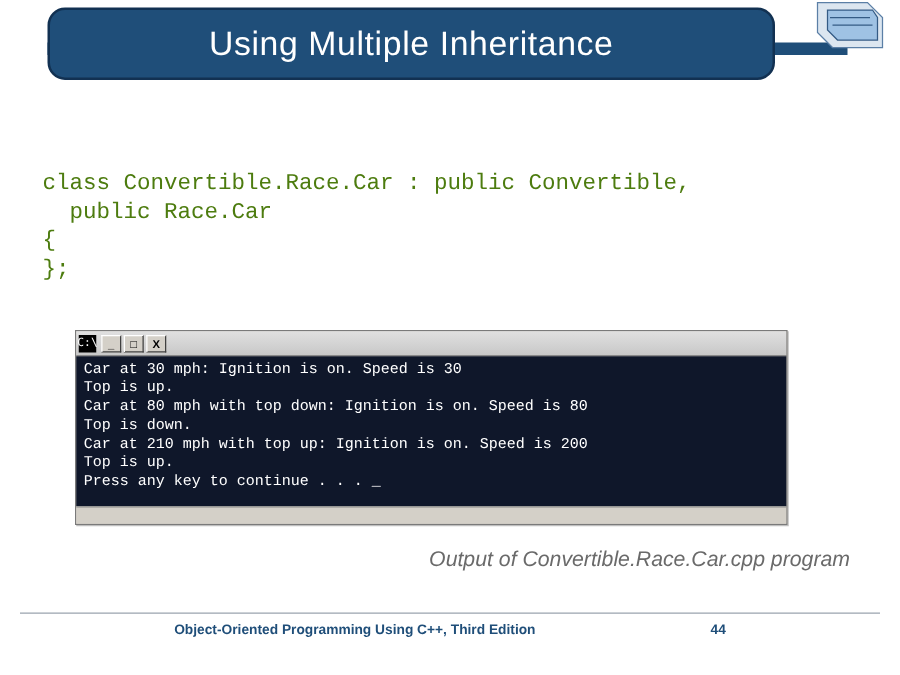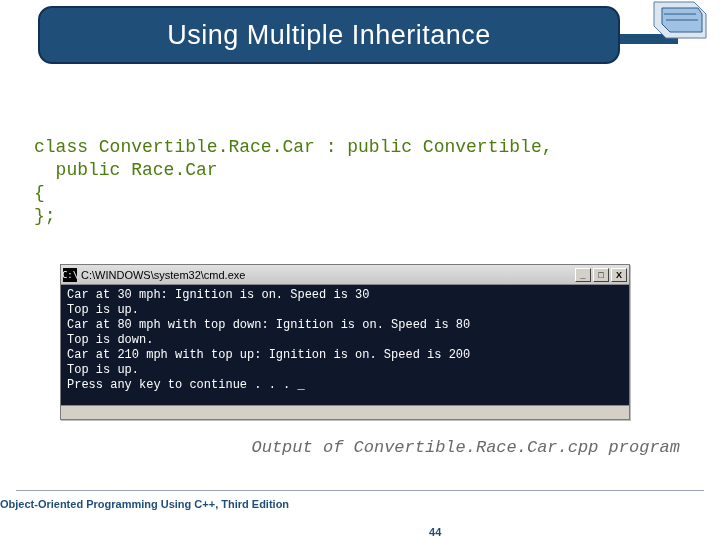--- a/index.html
+++ b/index.html
@@ -117,44 +117,44 @@
     border-top: 1px solid #888;
   }
   .caption {
     position: absolute;
     left: 0;
     top: 438px;
     width: 680px;
     text-align: right;
     color: #6a6a6a;
     font-size: 17px;
-    font-family: Liberation Mono, monospace;
+    font-family: Liberation Sans, sans-serif;
     font-style: italic;
   }
   .footer-line {
     position: absolute;
     left: 16px;
     right: 16px;
     top: 490px;
     border-top: 1px solid #9aa4ae;
   }
   .footer {
     position: absolute;
     left: 0;
     top: 498px;
     width: 720px;
     display: flex;
-    justify-content: flex-start;
+    justify-content: center;
     gap: 140px;
     font-size: 11px;
     font-weight: bold;
     color: #1f4e79;
     font-family: Verdana, Arial, sans-serif;
   }
-  .page-num { color: #1f4e79; margin-top: 28px; }
+  .page-num { color: #1f4e79; }
 </style>
 </head>
 <body>
 
 <div class="blue-bar"></div>
 
 <div class="header-banner">
   <h1>Using Multiple Inheritance</h1>
 </div>
 
@@ -166,21 +166,20 @@
 </svg>
 
 <div class="code-block"><span>class Convertible.Race.Car : public Convertible,</span>
 <span>  public Race.Car</span>
 <span>{</span>
 <span>};</span></div>
 
 <div class="cmd-window">
   <div class="cmd-titlebar">
     <span class="cmd-icon">C:\</span>
-    <span class="cmd-title">C:\WINDOWS\system32\cmd.exe</span>
     <div class="cmd-buttons">
       <div class="cmd-btn">_</div>
       <div class="cmd-btn">□</div>
       <div class="cmd-btn">X</div>
     </div>
   </div>
   <div class="cmd-body"><span>Car at 30 mph: Ignition is on. Speed is 30</span>
 <span>Top is up.</span>
 <span>Car at 80 mph with top down: Ignition is on. Speed is 80</span>
 <span>Top is down.</span>

